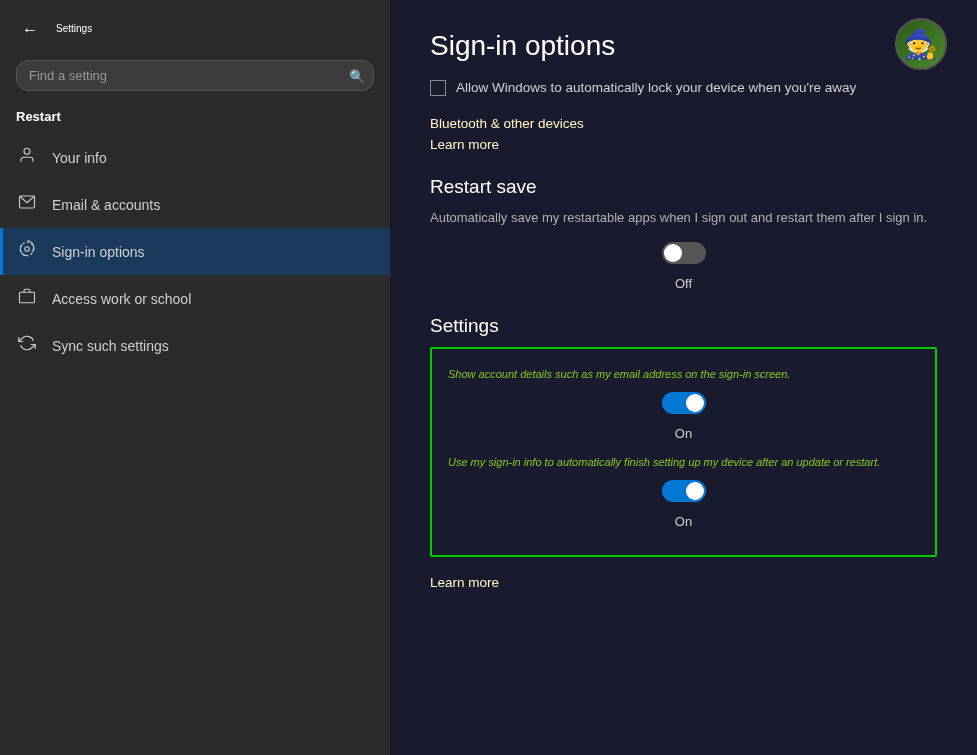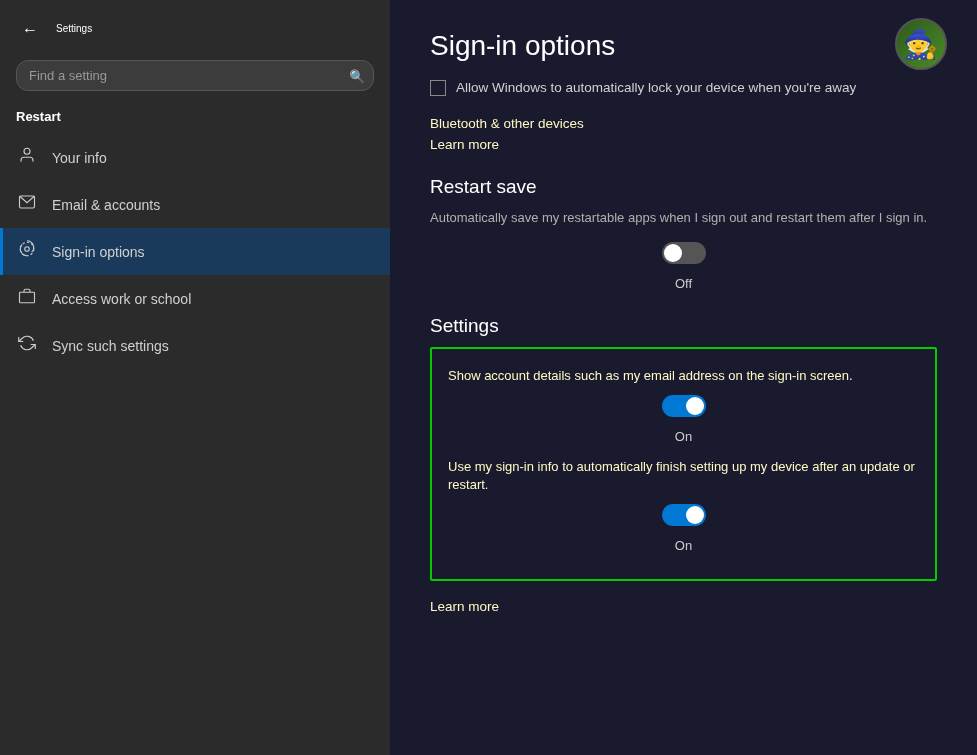--- a/index.html
+++ b/index.html
@@ -235,24 +235,25 @@
       margin-top: 8px;
     }
 
     .privacy-item {
       margin-bottom: 14px;
     }
 
     .privacy-item:last-child { margin-bottom: 0; }
 
     .privacy-item-text {
-      font-size: 13px;
-      color: #fef9c3;
+      font-size: 11px;
+      color: #84cc16;
       margin-bottom: 10px;
       line-height: 1.4;
+      font-style: italic;
     }
 
     
     .main::-webkit-scrollbar { width: 6px; }
     .main::-webkit-scrollbar-track { background: #1a1a2e; }
     .main::-webkit-scrollbar-thumb { background: #444; }
   </style>
 </head>
 <body>
 

